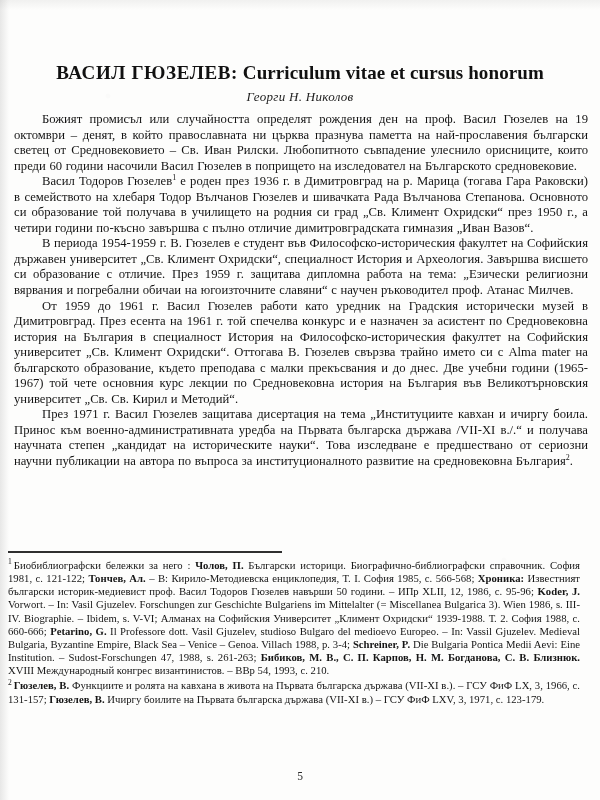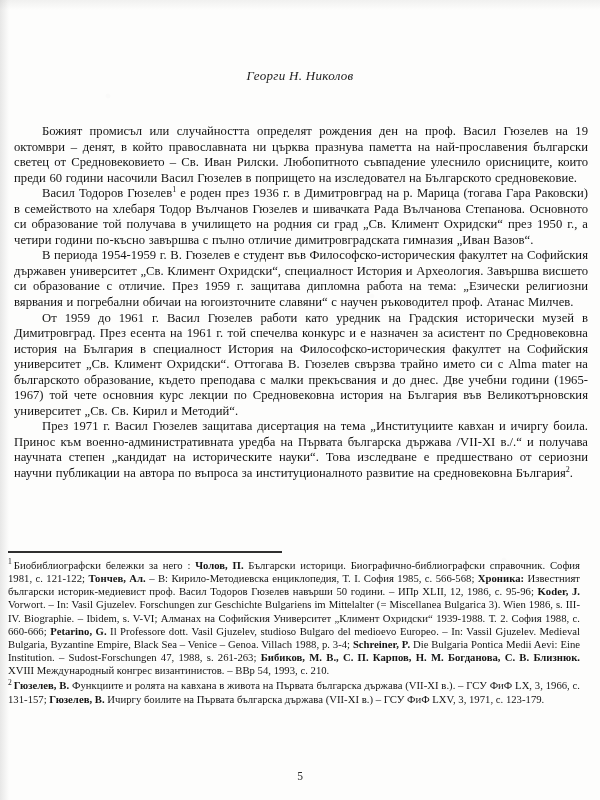--- a/index.html
+++ b/index.html
@@ -81,21 +81,21 @@
     margin-top: 6px;
     font-style: italic;
     font-size: 13px;
     letter-spacing: 0.3px;
     color: #1d1d1d;
   }
 
   
   .body-col {
     position: absolute;
-    top: 124px;
+    top: 112px;
     left: 14px;
     width: 574px;
   }
   .para {
     font-size: 12.65px;
     line-height: 15.55px;
     text-align: justify;
     text-justify: inter-word;
     text-indent: 28px;
     margin: 0 0 0 0;
@@ -174,20 +174,24 @@
 </head>
 <body>
 
 <div class="page">
 
   <div class="scan-top-shade"></div>
   <div class="scan-left-shade"></div>
 
 
   <div class="title-block">
+    <div class="art-title">
+      <span class="cyr">ВАСИЛ ГЮЗЕЛЕВ:</span>
+      <span>Curriculum vitae et cursus honorum</span>
+    </div>
     <div class="art-author">Георги Н. Николов</div>
   </div>
 
   <div class="body-col" id="body-col">
       <p class="para">Божият промисъл или случайността определят рождения ден на проф. Васил Гюзелев на 19 октомври – денят, в който православната ни църква празнува паметта на най-прославения български светец от Средновековието – Св. Иван Рилски. Любопитното съвпадение улеснило орисниците, които преди 60 години насочили Васил Гюзелев в попрището на изследовател на Българското средновековие.</p>
       <p class="para">Васил Тодоров Гюзелев<sup class="fnref">1</sup> е роден през 1936 г. в Димитровград на р. Марица (тогава Гара Раковски) в семейството на хлебаря Тодор Вълчанов Гюзелев и шивачката Рада Вълчанова Степанова. Основното си образование той получава в училището на родния си град „Св. Климент Охридски“ през 1950 г., а четири години по-късно завършва с пълно отличие димитровградската гимназия „Иван Вазов“.</p>
       <p class="para">В периода 1954-1959 г. В. Гюзелев е студент във Философско-историческия факултет на Софийския държавен университет „Св. Климент Охридски“, специалност История и Археология. Завършва висшето си образование с отличие. През 1959 г. защитава дипломна работа на тема: „Езически религиозни вярвания и погребални обичаи на югоизточните славяни“ с научен ръководител проф. Атанас Милчев.</p>
       <p class="para">От 1959 до 1961 г. Васил Гюзелев работи като уредник на Градския исторически музей в Димитровград. През есента на 1961 г. той спечелва конкурс и е назначен за асистент по Средновековна история на България в специалност История на Философско-историческия факултет на Софийския университет „Св. Климент Охридски“. Оттогава В. Гюзелев свързва трайно името си с Alma mater на българското образование, където преподава с малки прекъсвания и до днес. Две учебни години (1965-1967) той чете основния курс лекции по Средновековна история на България във Великотърновския университет „Св. Св. Кирил и Методий“.</p>
       <p class="para">През 1971 г. Васил Гюзелев защитава дисертация на тема „Институциите кавхан и ичиргу боила. Принос към военно-административната уредба на Първата българска държава /VII-XI в./.“ и получава научната степен „кандидат на историческите науки“. Това изследване е предшествано от сериозни научни публикации на автора по въпроса за институционалното развитие на средновековна България<sup class="fnref">2</sup>.</p>
     </div>

